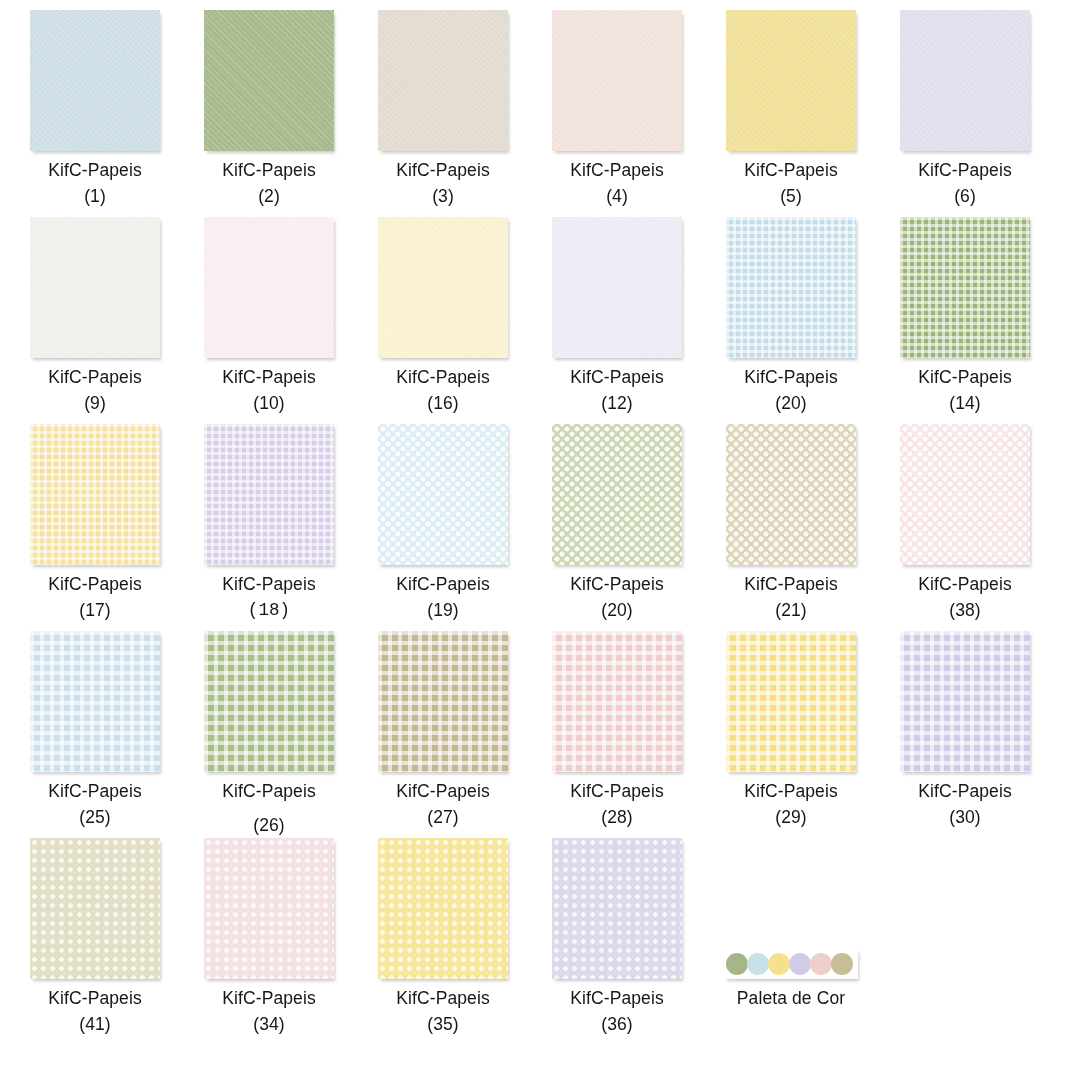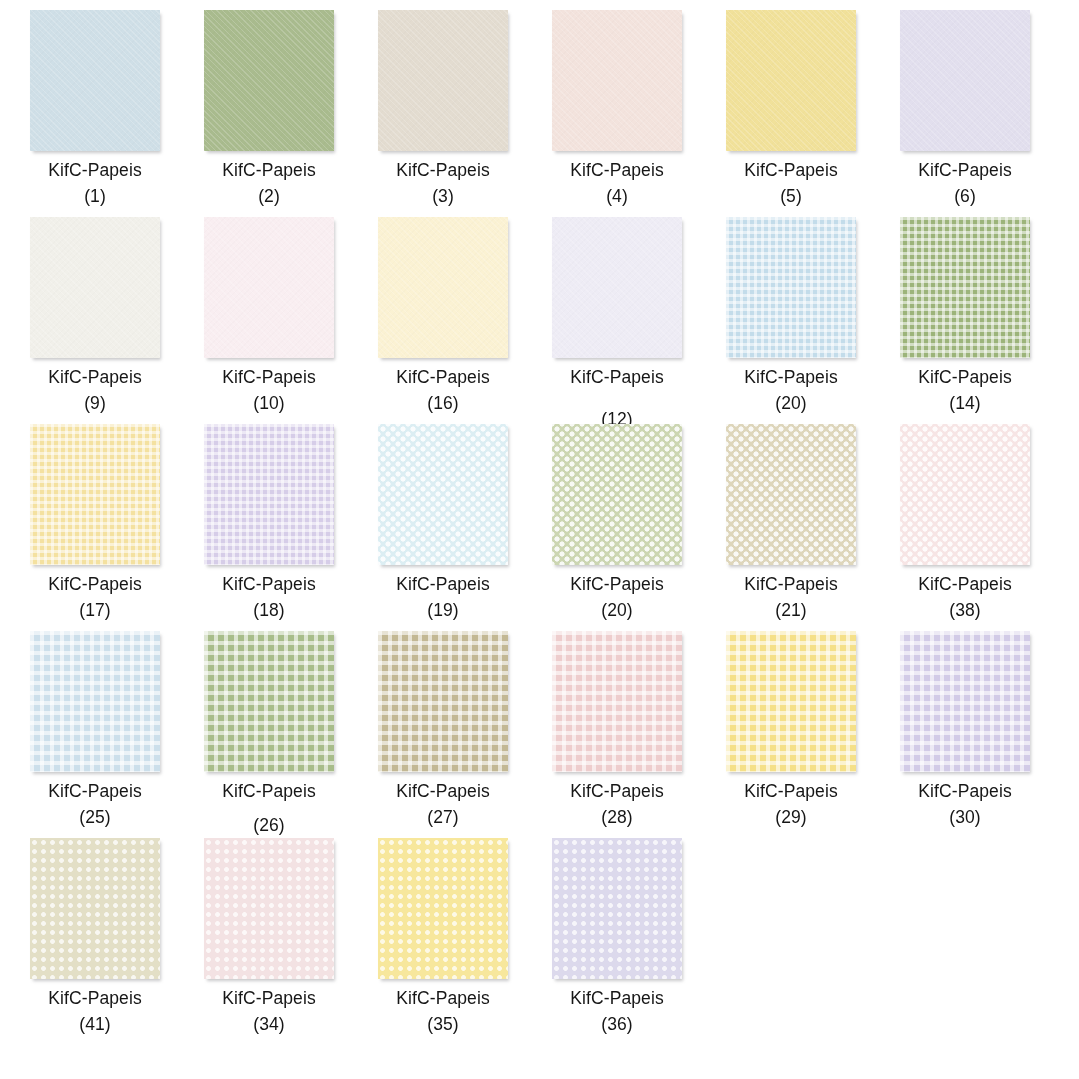--- a/index.html
+++ b/index.html
@@ -213,21 +213,21 @@
       <div class="file-label">KifC-Papeis</div>
       <div class="file-label" style="margin-top: 0px;">(16)</div>
     </div>
     <div class="file-item" style="left: 530px; top: 212px;">
       <div class="thumb-wrap">
         <div class="thumb" style="background-color: rgb(238, 236, 245);">
           <div class="pat linen"></div>
         </div>
       </div>
       <div class="file-label">KifC-Papeis</div>
-      <div class="file-label" style="margin-top: 16px;">(12)</div>
+      <div class="file-label" style="margin-top: 0px;">(12)</div>
     </div>
     <div class="file-item" style="left: 704px; top: 212px;">
       <div class="thumb-wrap">
         <div class="thumb" style="background-color: rgb(195, 220, 234);">
           <div class="pat gingham"></div>
         </div>
       </div>
       <div class="file-label">KifC-Papeis</div>
       <div class="file-label" style="margin-top: 0px;">(20)</div>
     </div>
@@ -252,21 +252,21 @@
       <div class="file-label">KifC-Papeis</div>
       <div class="file-label" style="margin-top: 0px;">(17)</div>
     </div>
     <div class="file-item" style="left: 182px; top: 419px;">
       <div class="thumb-wrap">
         <div class="thumb" style="background-color: rgb(214, 205, 232);">
           <div class="pat gingham"></div>
         </div>
       </div>
       <div class="file-label">KifC-Papeis</div>
-      <div class="file-label" style="margin-top: 0px;">(18)</div>
+      <div class="file-label" style="margin-top: 0px; font-family: Liberation Mono, monospace;">(18)</div>
     </div>
     <div class="file-item" style="left: 356px; top: 419px;">
       <div class="thumb-wrap">
         <div class="thumb" style="background-color: rgb(220, 238, 243);">
           <div class="pat dots2"></div>
         </div>
       </div>
       <div class="file-label">KifC-Papeis</div>
       <div class="file-label" style="margin-top: 0px;">(19)</div>
     </div>
@@ -386,13 +386,26 @@
     </div>
     <div class="file-item" style="left: 530px; top: 833px;">
       <div class="thumb-wrap">
         <div class="thumb" style="background-color: rgb(220, 217, 236);">
           <div class="pat dots"></div>
         </div>
       </div>
       <div class="file-label">KifC-Papeis</div>
       <div class="file-label" style="margin-top: 0px;">(36)</div>
     </div>
+    <div class="file-item" style="left: 704px; top: 833px;">
+      <div class="thumb-wrap">
+        <div class="thumb palette" style="background-color: rgb(255, 255, 255);">
+          <span class="swatch-dot" style="background-color: rgb(167, 182, 134);"></span>
+          <span class="swatch-dot" style="background-color: rgb(201, 224, 234);"></span>
+          <span class="swatch-dot" style="background-color: rgb(245, 224, 142);"></span>
+          <span class="swatch-dot" style="background-color: rgb(210, 203, 232);"></span>
+          <span class="swatch-dot" style="background-color: rgb(236, 207, 203);"></span>
+          <span class="swatch-dot" style="background-color: rgb(201, 189, 151);"></span>
+        </div>
+      </div>
+      <div class="file-label">Paleta de Cor</div>
+    </div>
   </div>
 
 </body></html>

